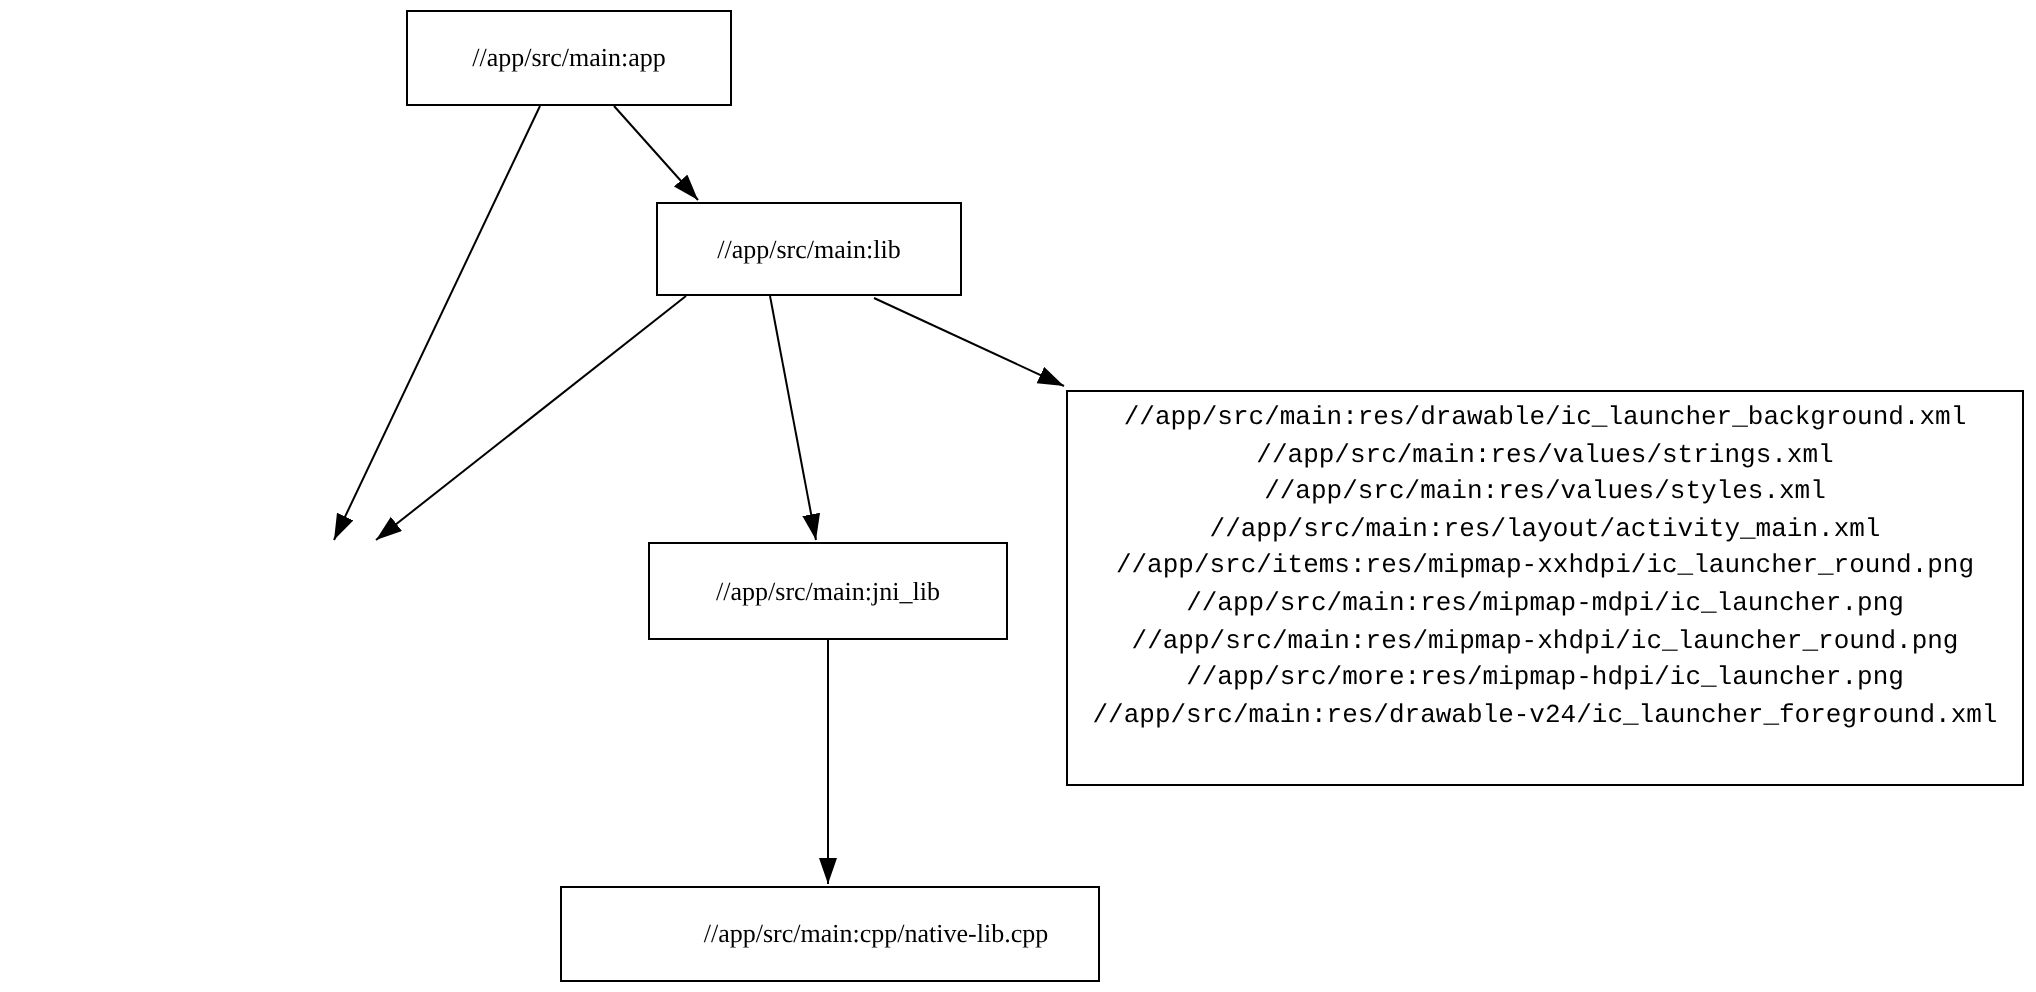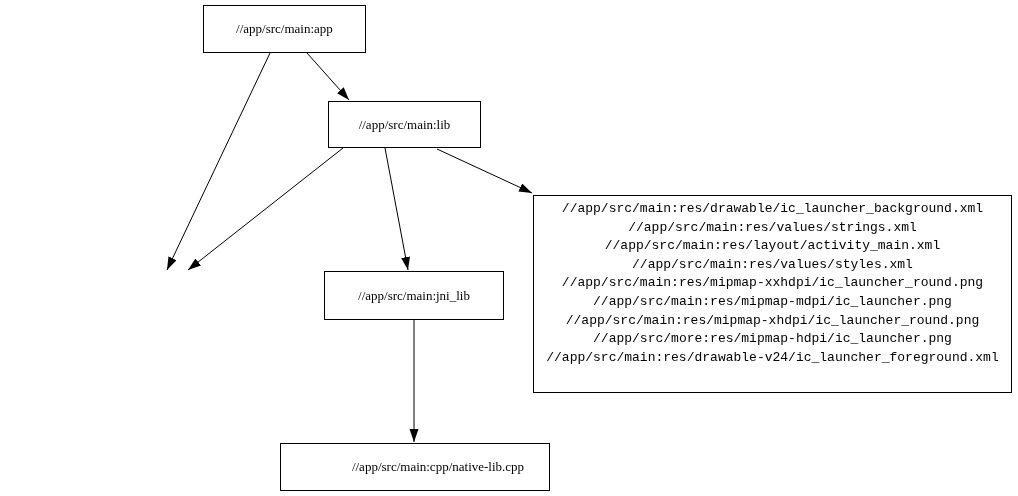--- a/index.html
+++ b/index.html
@@ -85,23 +85,23 @@
   </div>
 
 
   <div class="node" style="left:324px; top:271px; width:180px; height:49px;">
     <span>//app/src/main:jni_lib</span>
   </div>
 
   <div class="node multi" style="left:533px; top:195px; width:479px; height:198px;">
     <div>//app/src/main:res/drawable/ic_launcher_background.xml</div>
     <div>//app/src/main:res/values/strings.xml</div>
+    <div>//app/src/main:res/values/styles.xml</div>
     <div>//app/src/main:res/layout/activity_main.xml</div>
-    <div>//app/src/main:res/values/styles.xml</div>
-    <div>//app/src/main:res/mipmap-xxhdpi/ic_launcher_round.png</div>
+    <div>//app/src/items:res/mipmap-xxhdpi/ic_launcher_round.png</div>
     <div>//app/src/main:res/mipmap-mdpi/ic_launcher.png</div>
     <div>//app/src/main:res/mipmap-xhdpi/ic_launcher_round.png</div>
     <div>//app/src/more:res/mipmap-hdpi/ic_launcher.png</div>
     <div>//app/src/main:res/drawable-v24/ic_launcher_foreground.xml</div>
   </div>
 
   <div class="node" style="left:280px; top:443px; width:270px; height:48px;padding-left:46px;">
     <span>//app/src/main:cpp/native-lib.cpp</span>
   </div>
 

